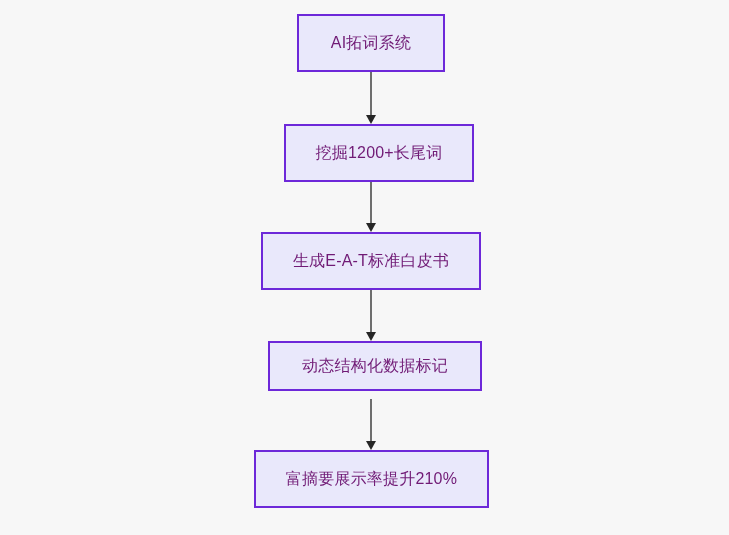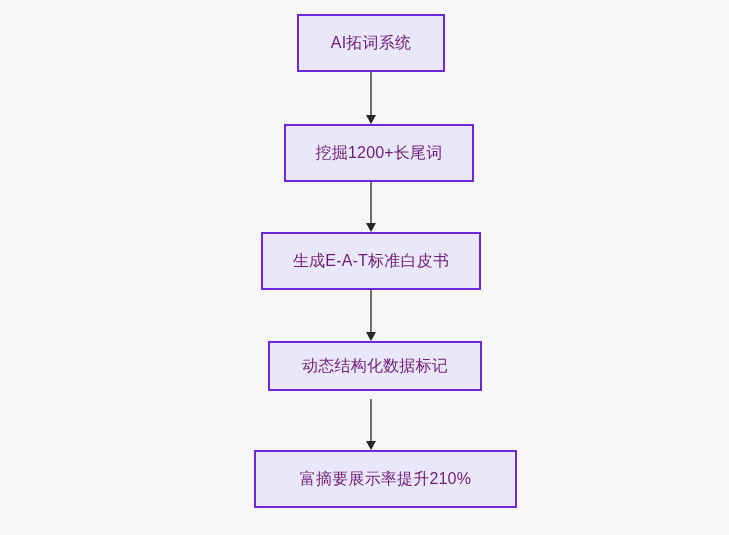--- a/index.html
+++ b/index.html
@@ -73,15 +73,15 @@
   </svg>
 
   <div class="flow-node" id="node-1" style="left: 297px; top: 14px; width: 148px; height: 58px;">AI拓词系统</div>
 
   <div class="flow-node" id="node-2" style="left: 284px; top: 124px; width: 190px; height: 58px;">挖掘1200+长尾词</div>
 
   <div class="flow-node" id="node-3" style="left: 261px; top: 232px; width: 220px; height: 58px;">生成E-A-T标准白皮书</div>
 
   <div class="flow-node" id="node-4" style="left: 268px; top: 341px; width: 214px; height: 50px;">动态结构化数据标记</div>
 
-  <div class="flow-node" id="node-5" style="left: 254px; top: 450px; width: 263px; height: 58px;">富摘要展示率提升210%</div>
+  <div class="flow-node" id="node-5" style="left: 254px; top: 450px; width: 235px; height: 58px;">富摘要展示率提升210%</div>
 
 </div>
 
 </body></html>

